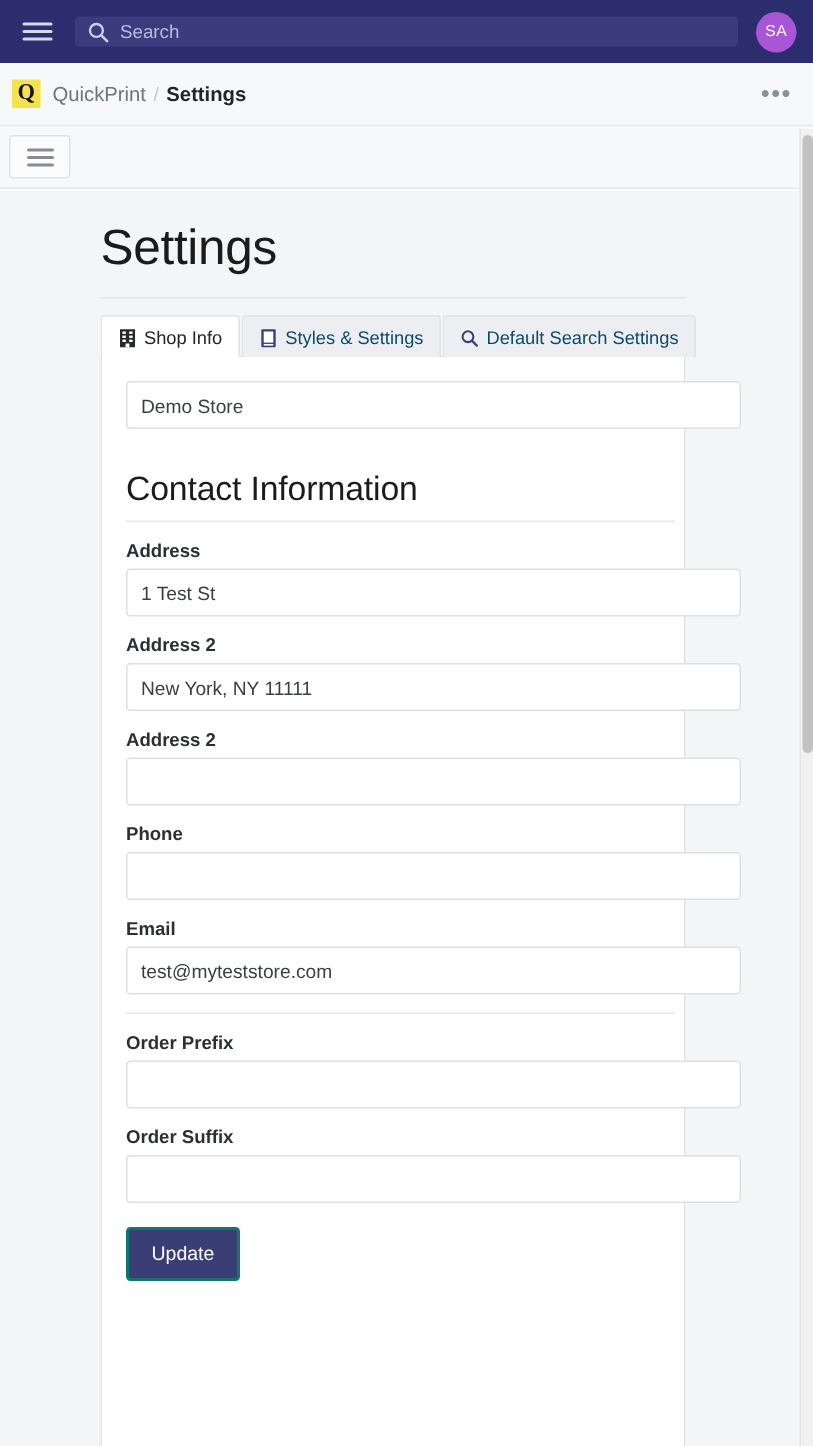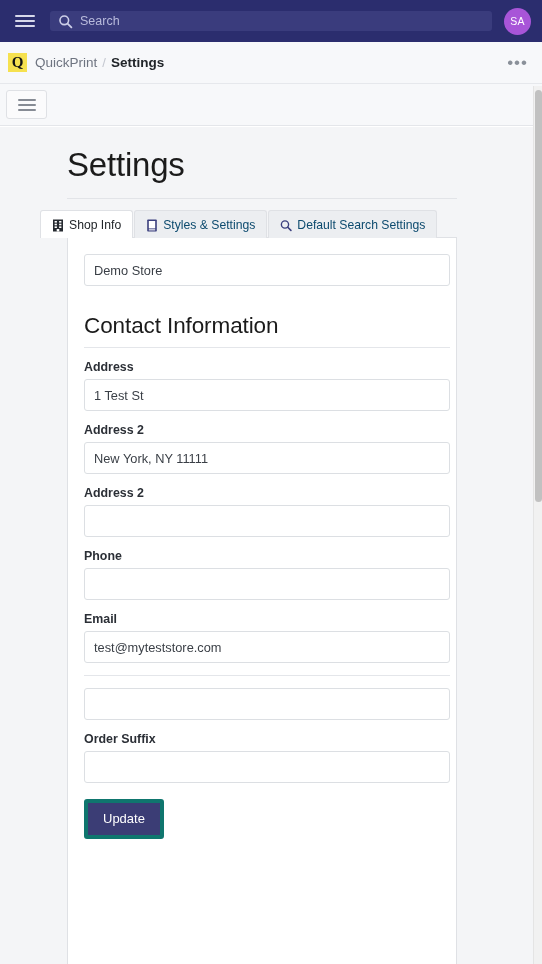--- a/index.html
+++ b/index.html
@@ -190,21 +190,21 @@
   }
   .title-rule {
     margin-left: 67px;
     margin-right: 76px;
     border-top: 1px solid #e2e4e8;
   }
 
   
   .tabs {
     display: flex;
-    margin: 11px 0 0 40px;
+    margin: 11px 0 0 67px;
     position: relative;
     z-index: 2;
   }
   .tab {
     display: flex;
     align-items: center;
     gap: 5px;
     padding: 7px 11px 6px 11px;
     font-size: 12.2px;
     color: #0c4a6e;
@@ -237,21 +237,21 @@
   .field { margin-bottom: 12px; }
   .field label {
     display: block;
     font-size: 12.4px;
     font-weight: bold;
     color: #2b2f36;
     margin-bottom: 5px;
   }
   .field input {
     display: block;
-    width: 366px;
+    width: 410px;
     height: 32px;
     border: 1px solid #dcdfe3;
     border-radius: 3px;
     padding: 0 9px;
     font-family: "Liberation Sans", sans-serif;
     font-size: 12.8px;
     color: #3a3f46;
     background: #ffffff;
     outline: none;
   }
@@ -267,21 +267,21 @@
   }
   .section-rule {
     border-top: 1px solid #e4e6ea;
     margin-bottom: 12px;
     width: 366px;
   }
 
   .btn-update {
     margin-top: 4px;
     background: #3b3d75;
-    border: 4px solid #0f766e;
+    border: 2px solid #0f766e;
     border-radius: 3px;
     color: #ffffff;
     font-family: "Liberation Sans", sans-serif;
     font-size: 13px;
     padding: 8px 15px 9px 15px;
     cursor: pointer;
   }
 
   
   .scrollbar {
@@ -413,20 +413,21 @@
       </div>
 
       <div class="field">
         <label>Email</label>
         <input type="text" value="test@myteststore.com" style="">
       </div>
 
       <div class="section-rule"></div>
 
       <div class="field">
+        <label>Order Prefix</label>
         <input type="text" value="" style="">
       </div>
 
       <div class="field">
         <label>Order Suffix</label>
         <input type="text" value="" style="">
       </div>
 
       <button class="btn-update">Update</button>
     </div>

